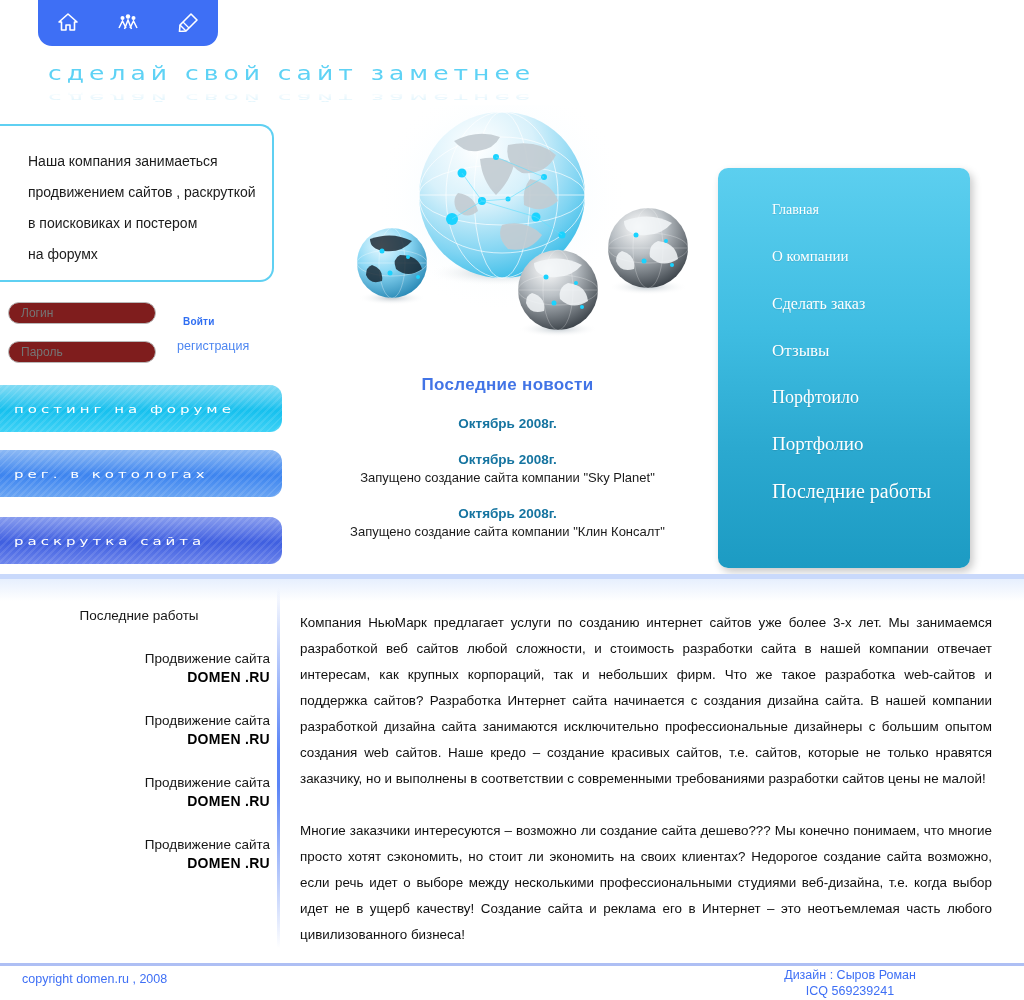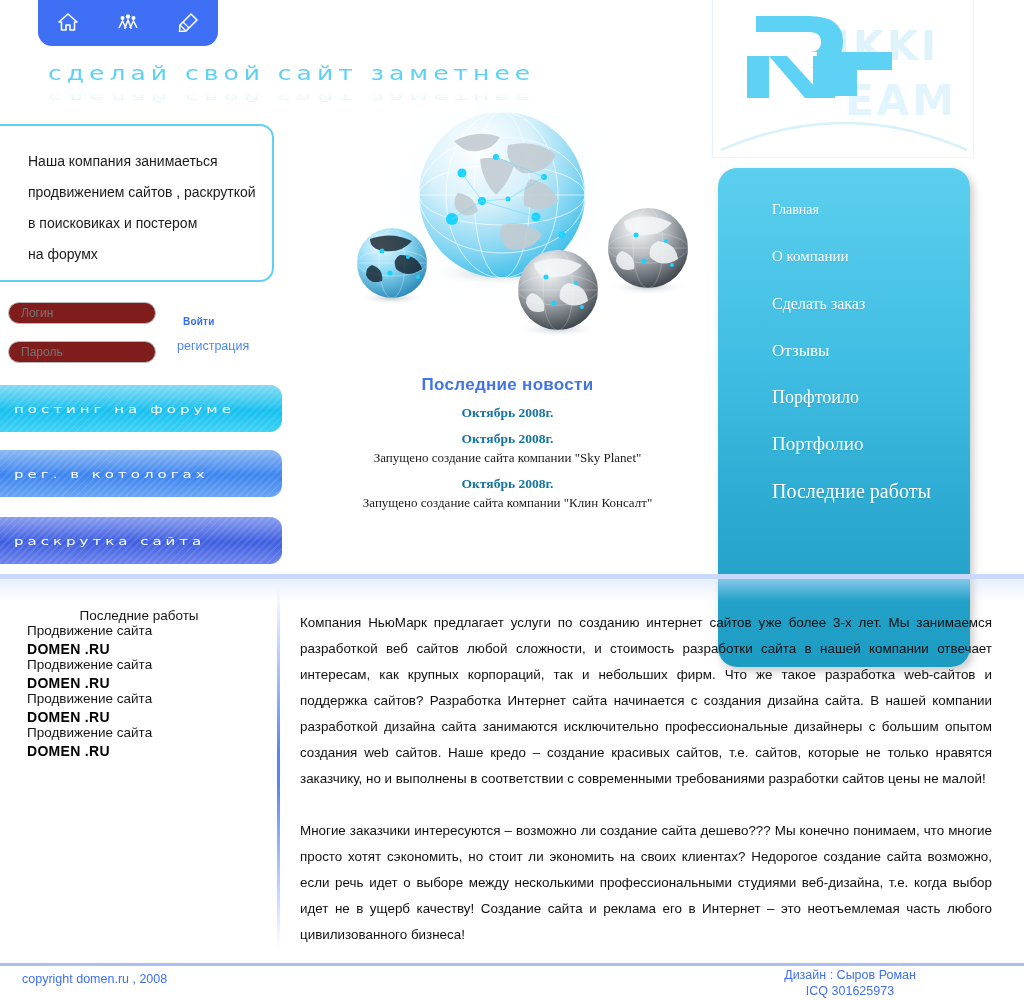--- a/index.html
+++ b/index.html
@@ -99,57 +99,57 @@
     content:"";position:absolute;left:0;right:0;top:0;height:52%;z-index:1;
     background:linear-gradient(to bottom,rgba(255,255,255,.28),rgba(255,255,255,0));
     border-radius:0 12px 0 0;
   }
   #btn-posting{top:385px;background:linear-gradient(to bottom,#53cdf0,#16c0ee 55%,#3fd2f6);}
   #btn-catalog{top:450px;background:linear-gradient(to bottom,#5f9df0,#3d84ef 55%,#6aa5f3);}
   #btn-promo  {top:517px;background:linear-gradient(to bottom,#5b77e8,#3f5fe0 55%,#6d85ec);}
 
   
   #right-panel{
-    position:absolute;left:718px;top:168px;width:252px;height:499px;
+    position:absolute;left:718px;top:168px;width:252px;height:400px;
     background:linear-gradient(to bottom,#5ccfef 0%,#3fbde2 40%,#2ba9d0 70%,#1c9bc3 100%);
-    border-radius:19px;
+    border-radius:10px;
     box-shadow:3px 4px 9px rgba(0,0,0,.22);
     padding-top:18px;box-sizing:border-box;
   }
   #right-panel .navlink{
     color:#ffffff;padding-left:54px;cursor:pointer;
     text-shadow:0 1px 1px rgba(0,0,0,.10);
     font-family:"Liberation Serif","DejaVu Serif",serif;
   }
 
   
   #news{position:absolute;left:300px;top:375px;width:415px;text-align:center;}
   #news-title{font-size:17px;color:#4274e6;font-weight:bold;letter-spacing:.3px;}
-  .news-item{margin-top:10px;font-family:Liberation Serif, serif;}
+  .news-item{margin-top:21px;}
   .news-date{font-size:13.5px;font-weight:bold;color:#1574a0;}
   .news-text{font-size:13px;color:#1a1a1a;margin-top:3px;}
 
   
   #h-divider{
     position:absolute;left:0;top:574px;width:1024px;height:5px;
     background:#c9d9fb;
   }
   #h-divider-glow{
     position:absolute;left:0;top:579px;width:1024px;height:22px;
     background:linear-gradient(to bottom,rgba(210,226,252,.55),rgba(255,255,255,0));
   }
   #v-divider{
     position:absolute;left:277px;top:588px;width:3px;height:360px;
     background:linear-gradient(to bottom,rgba(62,111,245,0) 0%,rgba(62,111,245,.85) 45%,rgba(62,111,245,.85) 55%,rgba(62,111,245,0) 100%);
   }
 
   
   #works{position:absolute;left:0;top:608px;width:270px;}
   #works-title{font-size:13.5px;color:#161616;text-align:center;padding-left:8px;}
-  .work-item{padding-left:27px;}
+  .work-item{margin-top:28px;padding-left:27px;text-align:right;}
   .work-name{font-size:13.5px;color:#161616;}
   .work-domain{font-size:14px;color:#000;font-weight:bold;margin-top:3px;letter-spacing:.3px;}
 
   
   #article{position:absolute;left:300px;top:610px;width:692px;}
   #article p{
     margin:0;font-size:13.4px;line-height:26px;color:#101010;
     text-align:justify;
   }
   #article p + p{margin-top:26px;}
@@ -187,37 +187,20 @@
         <path d="M6 10 L12 16" stroke="#fff" stroke-width="1.2"></path>
       </svg>
     </div>
   </div>
 
   <div id="slogan-wrap">
     <div id="slogan">сделай свой сайт заметнее</div>
     <div id="slogan-reflection">сделай свой сайт заметнее</div>
   </div>
 
-  <div id="logo-box">
-    <svg id="logo-art" viewBox="0 0 262 158" aria-hidden="true">
-
-      <text x="122" y="60" font-family="DejaVu Sans, sans-serif" font-size="40" font-weight="bold" letter-spacing="3" fill="#dff3fd">IKKI</text>
-      <text x="132" y="115" font-family="DejaVu Sans, sans-serif" font-size="42" font-weight="bold" letter-spacing="3" fill="#e2f5fe">EAM</text>
-
-      <path d="M43 16 H96 q34 0 34 26 q0 26 -34 26 H104 V52 H96 q12 0 12 -10 q0 -10 -12 -10 H43 Z" fill="#5ed2f5"></path>
-      <path d="M104 52 h75 v18 h-75 z" fill="#5ed2f5"></path>
-      <path d="M122 52 h22 v44 h-22 z" fill="#5ed2f5"></path>
-
-      <path d="M34 56 h22 v42 h-22 z" fill="#5ed2f5"></path>
-      <path d="M56 56 h18 l38 42 h-20 z" fill="#5ed2f5"></path>
-      <path d="M100 56 h22 v42 h-22 z" fill="#5ed2f5"></path>
-
-      <path d="M8 150 Q131 96 254 150" fill="none" stroke="#d6f1fc" stroke-width="2.5"></path>
-    </svg>
-  </div>
 
   <div id="info-box">
     <div class="line">Наша компания занимаеться</div>
     <div class="line">продвижением сайтов , раскруткой</div>
     <div class="line">в поисковиках и постером</div>
     <div class="line">на форумх</div>
   </div>
 
   <svg id="globes" viewBox="0 0 390 270" aria-hidden="true">
     <defs>
@@ -409,16 +392,16 @@
 
   <div id="article">
     <p>Компания НьюМарк предлагает услуги по созданию интернет сайтов уже более 3-х лет. Мы занимаемся разработкой веб сайтов любой сложности, и стоимость разработки сайта в нашей компании отвечает интересам, как крупных корпораций, так и небольших фирм. Что же такое разработка web-сайтов и поддержка сайтов? Разработка Интернет сайта начинается с создания дизайна сайта. В нашей компании разработкой дизайна сайта занимаются исключительно профессиональные дизайнеры с большим опытом создания web сайтов. Наше кредо – создание красивых сайтов, т.е. сайтов, которые не только нравятся заказчику, но и выполнены в соответствии с современными требованиями разработки сайтов цены не малой!</p>
     <p>Многие заказчики интересуются – возможно ли создание сайта дешево??? Мы конечно понимаем, что многие просто хотят сэкономить, но стоит ли экономить на своих клиентах? Недорогое создание сайта возможно, если речь идет о выборе между несколькими профессиональными студиями веб-дизайна, т.е. когда выбор идет не в ущерб качеству! Создание сайта и реклама его в Интернет – это неотъемлемая часть любого цивилизованного бизнеса!</p>
   </div>
 
   <div id="footer-rule"></div>
   <div id="copyright">copyright domen.ru , 2008</div>
   <div id="credits">
     <div>Дизайн : Сыров Роман</div>
-    <div>ICQ 301625973</div>
+    <div>ICQ 569239241</div>
   </div>
 
 </div>
 
 </body></html>

